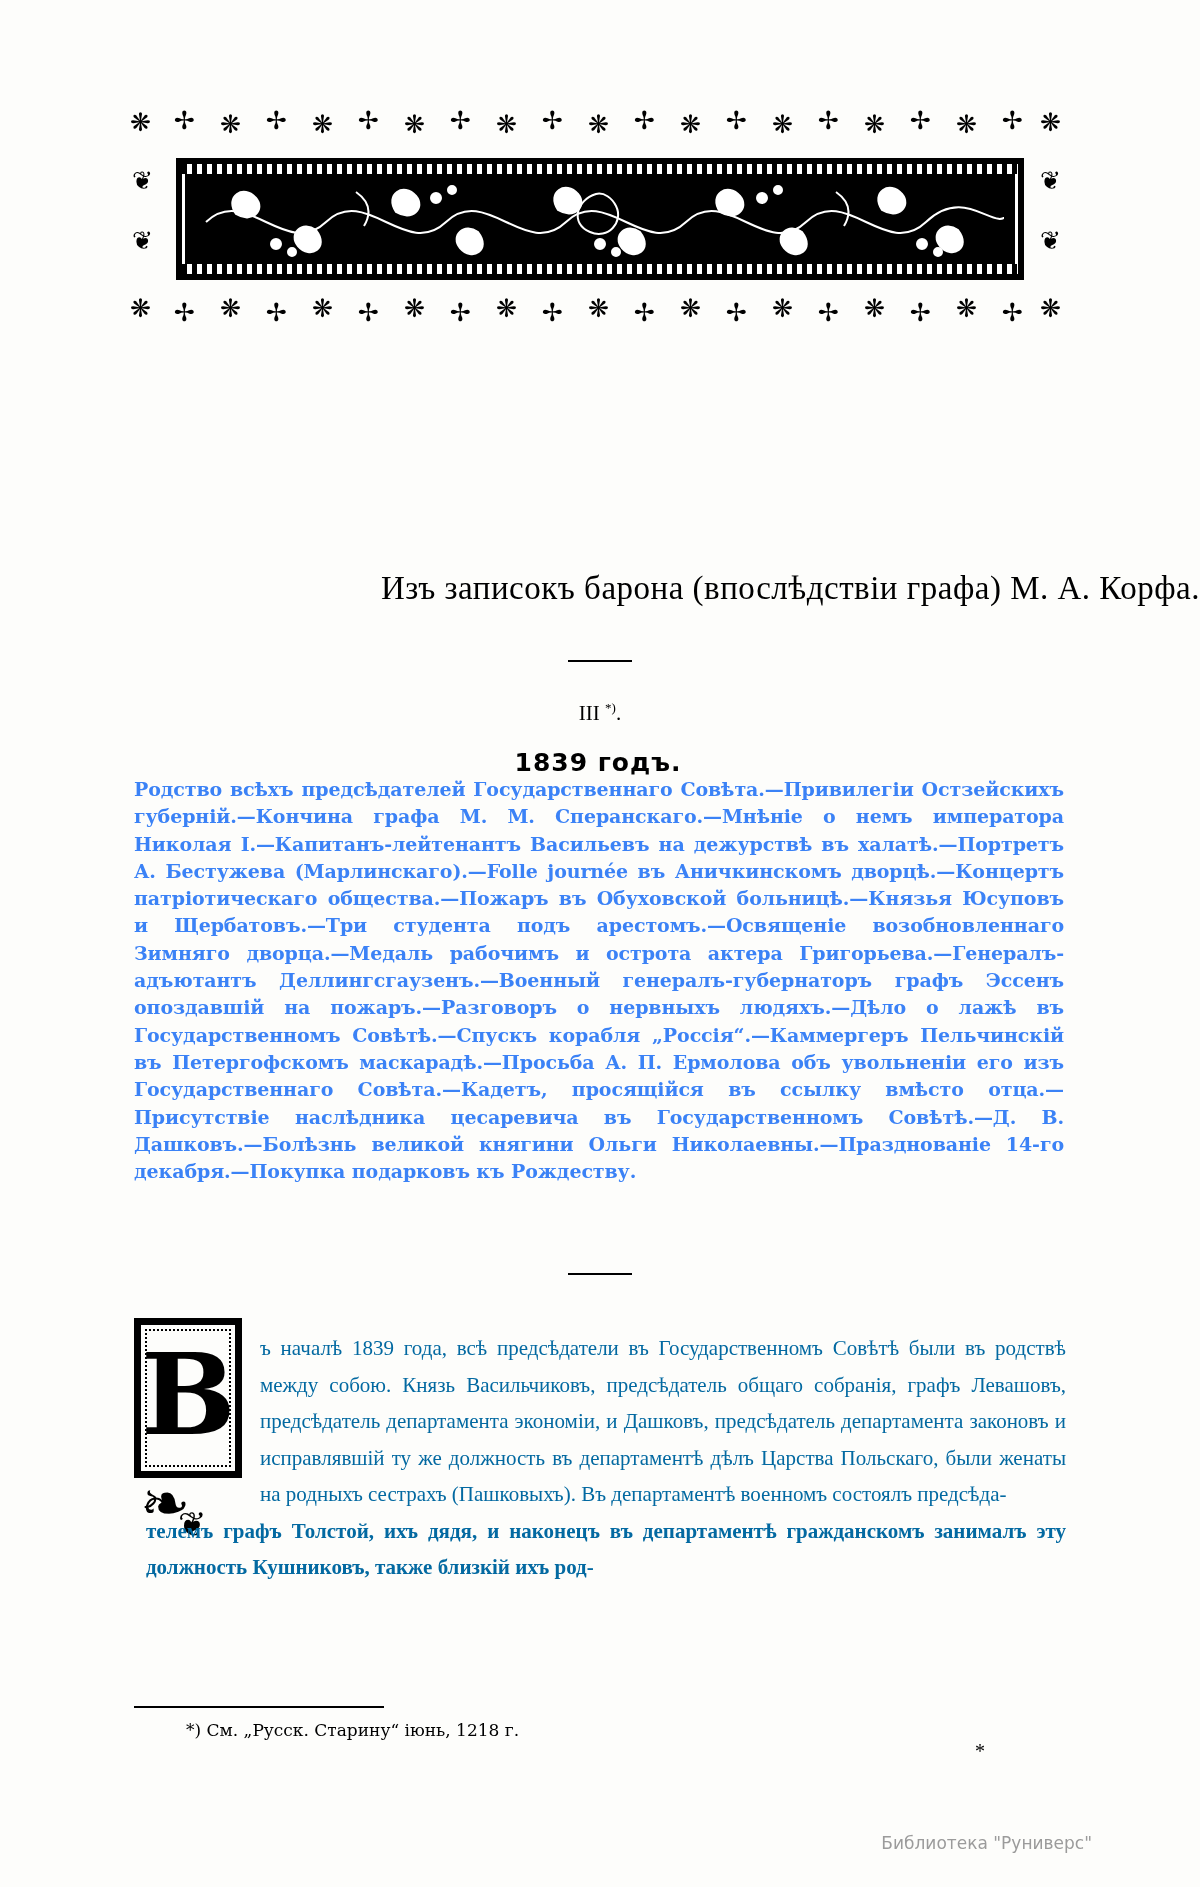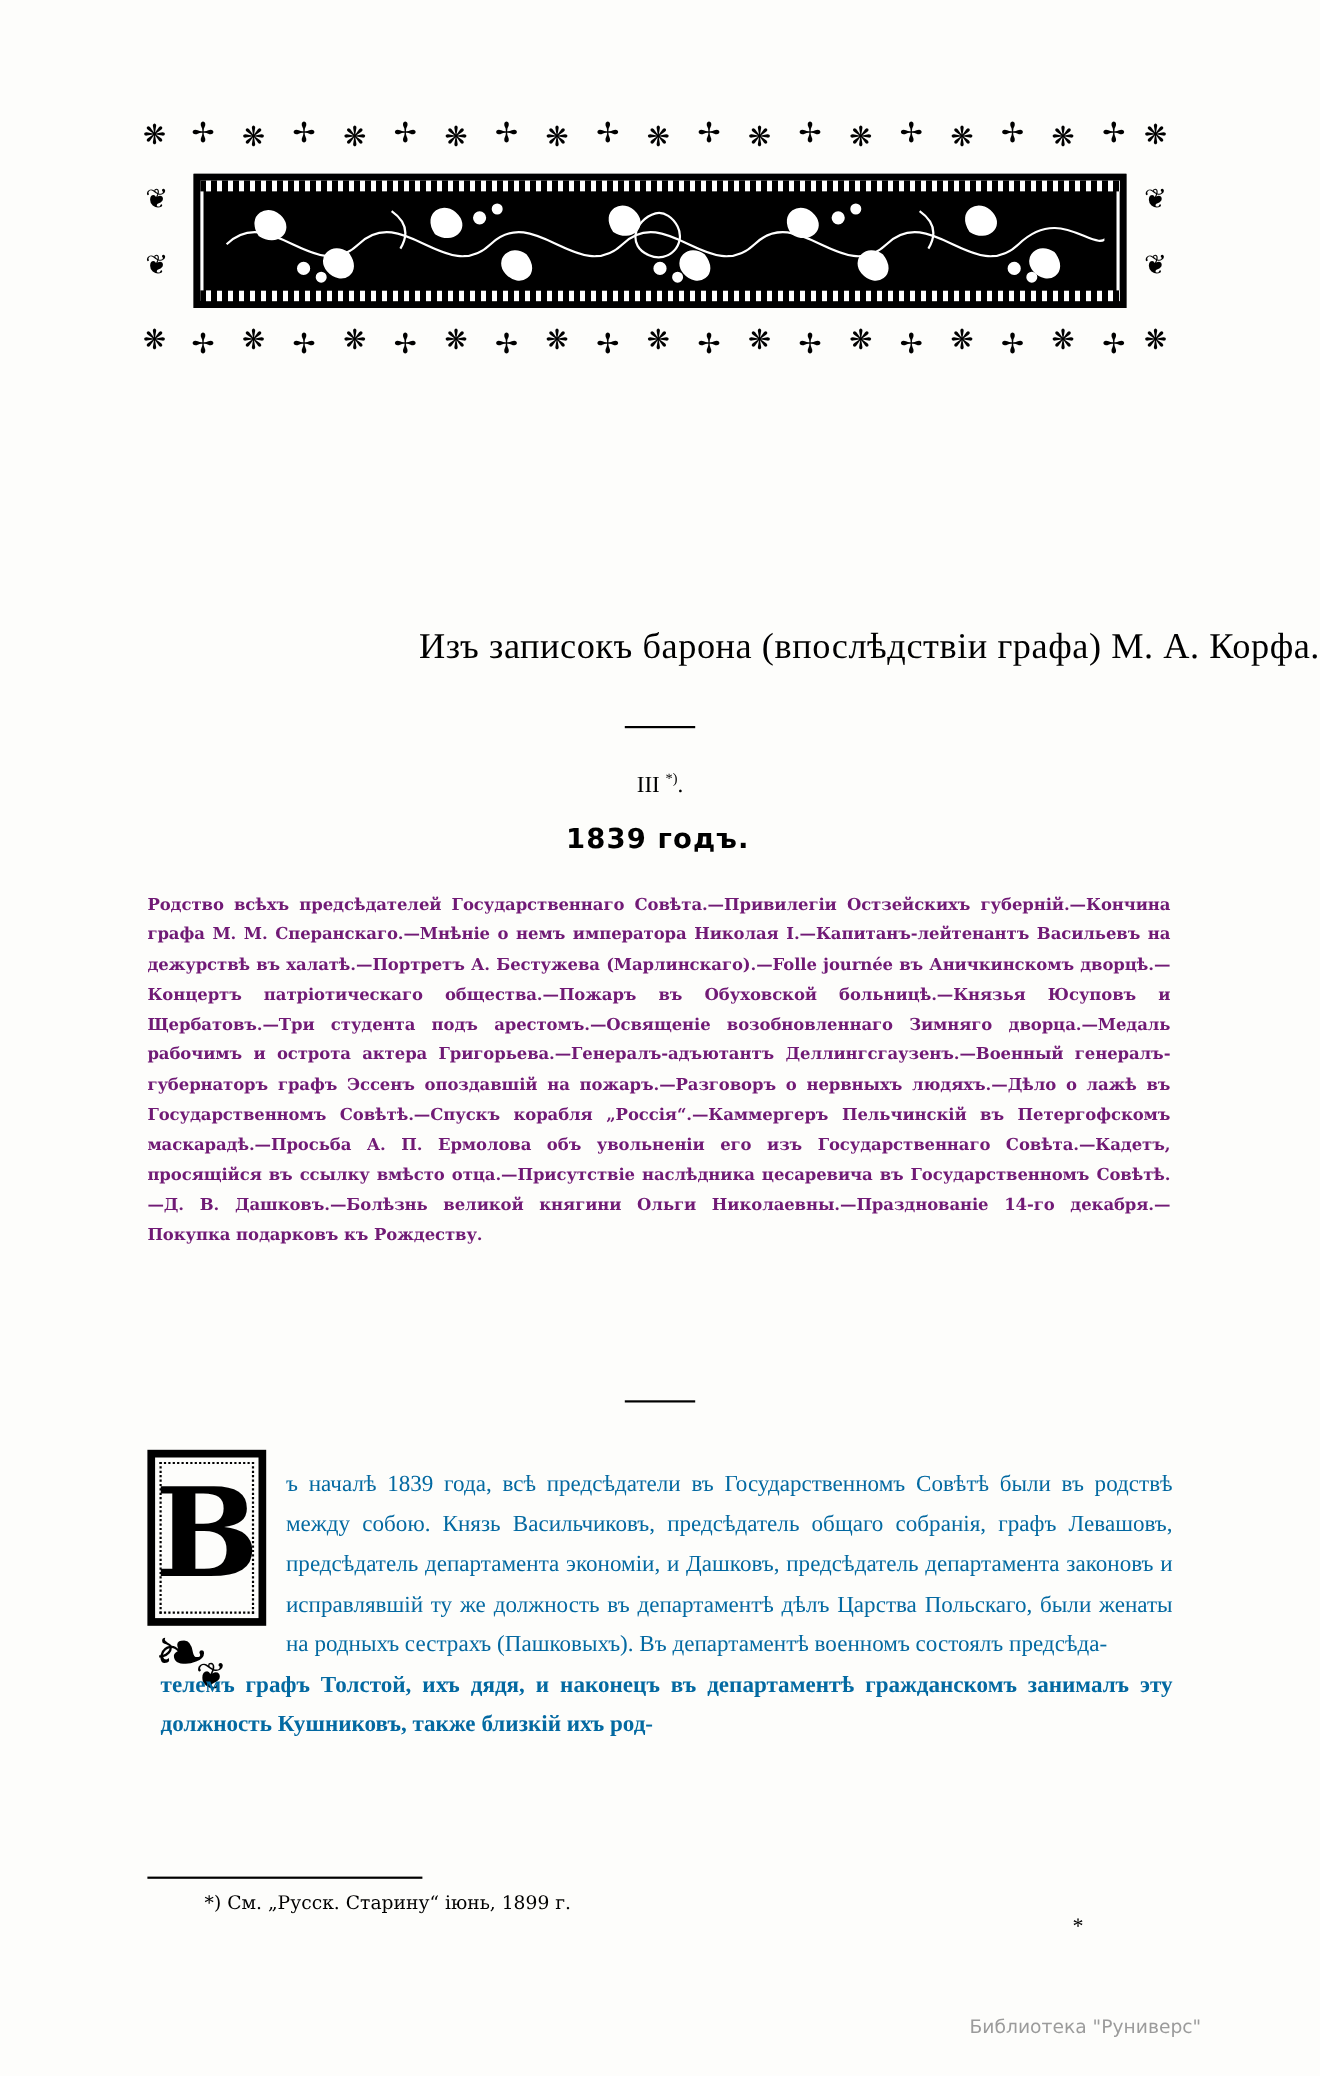--- a/index.html
+++ b/index.html
@@ -114,27 +114,27 @@
     font-weight: bold;
     letter-spacing: 1px;
     color: #000;
     font-family: "DejaVu Sans", sans-serif;
   }
 
   
   .summary {
     position: absolute;
     left: 134px;
-    top: 809px;
+    top: 776px;
     width: 930px;
-    font-size: 15px;
+    font-size: 19px;
     line-height: 27.3px;
     font-weight: bold;
     text-align: justify;
-    color: #701a75;
+    color: #3b82f6;
     font-family: "DejaVu Serif", serif;
     letter-spacing: -0.1px;
   }
 
   
   .body-text {
     position: absolute;
     left: 134px;
     top: 1330px;
     width: 932px;
@@ -332,18 +332,18 @@
     <div class="dc-flourish" style="left:6px; top:150px; font-size:60px;">❧</div>
     <div class="dc-flourish" style="left:44px; top:186px; font-size:34px;">❦</div>
   </div>
 
   <div class="body-text">
     <span class="indent-block" style="display:block; text-indent:0;">ъ началѣ 1839 года, всѣ предсѣдатели въ Государственномъ Совѣтѣ были въ родствѣ между собою. Князь Васильчиковъ, предсѣдатель общаго собранія, графъ Левашовъ, предсѣдатель департамента экономіи, и Дашковъ, предсѣдатель департамента законовъ и исправлявшій ту же должность въ департаментѣ дѣлъ Царства Польскаго, были женаты на родныхъ сестрахъ (Пашковыхъ). Въ департаментѣ военномъ состоялъ предсѣда-</span>
     <span class="flow" style="display:block;">телемъ графъ Толстой, ихъ дядя, и наконецъ въ департаментѣ гражданскомъ занималъ эту должность Кушниковъ, также близкій ихъ род-</span>
   </div>
 
   <div class="foot-rule"></div>
-  <div class="footnote">*) См. „Русск. Старину“ іюнь, 1899 г.</div>
+  <div class="footnote">*) См. „Русск. Старину“ іюнь, 1218 г.</div>
   <div class="star">*</div>
 
   <div class="watermark">Библиотека "Руниверс"</div>
 
 </div>
 
 </body></html>

